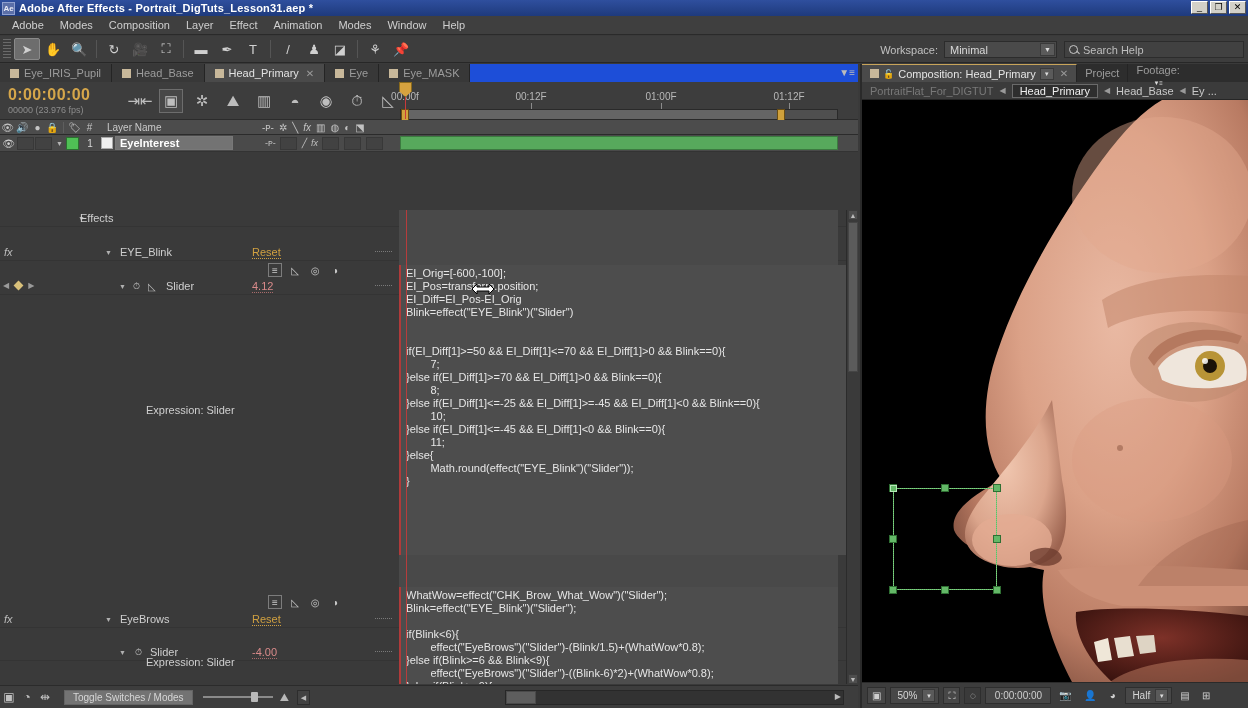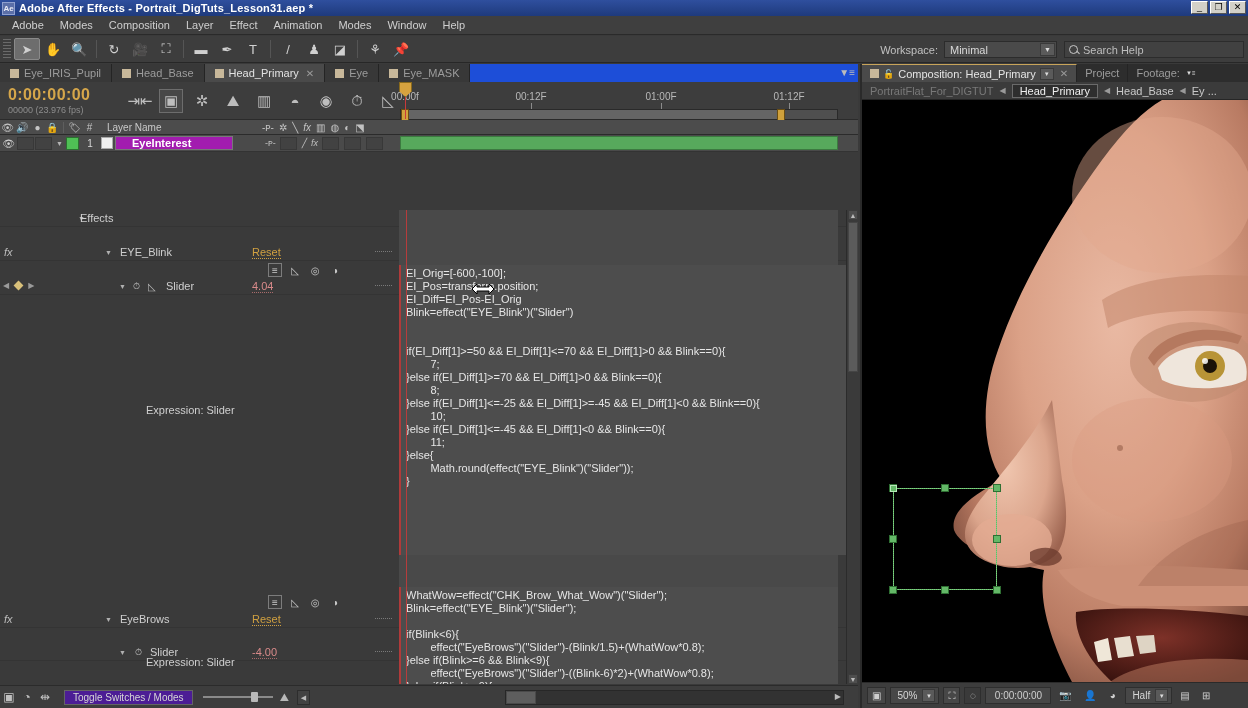--- a/index.html
+++ b/index.html
@@ -122,22 +122,22 @@
   
   .layer-row{ height:17px; background:#4a4a4a; border-bottom:1px solid #333; position:relative;
     display:flex; align-items:center; }
   .lr-eye{ width:17px;text-align:center;color:#cfcfcf;font-size:10px;}
   .lr-cell{ width:17px;height:13px;background:#424242;border:1px solid #383838;margin-right:1px;}
   .lr-tri{ width:13px;text-align:center;color:#b4b4b4;font-size:7px;}
   .lr-color{ width:13px;height:13px;background:#4fbf55;border:1px solid #2b7030;}
   .lr-num{ width:22px;text-align:center;color:#d8d8d8;font-size:10px;}
   .lr-swatch{ width:12px;height:12px;background:#f0f0f0;border:1px solid #aaa;margin-right:2px;}
   .lr-name{
-    background:#a21caf;border:1px solid #787878;color:#fff;font-weight:bold;font-size:11px;
-    padding:0 16px;height:14px;line-height:13px;min-width:118px;
+    background:#737373;border:1px solid #787878;color:#fff;font-weight:bold;font-size:11px;
+    padding:0 4px;height:14px;line-height:13px;min-width:118px;
   }
   .layer-bar{ position:absolute; left:400px; top:1px; width:438px; height:14px;
     background:#57a95c; border:1px solid #3c7a40;}
 
   
   .props{ position:absolute; left:0; top:146px; width:858px; bottom:24px; overflow:hidden;}
   .prow{ position:relative; height:17px; border-bottom:1px solid #343434; }
   .prow .fx{ position:absolute; left:4px; top:2px; color:#bdbdbd; font-style:italic; font-size:11px;}
   .prow .tri{ position:absolute; color:#b0b0b0; font-size:7px; top:5px;}
   .prow .lbl{ position:absolute; top:2px; color:#cfcfcf; font-size:11px;}
@@ -170,21 +170,21 @@
   .vscroll{ position:absolute; right:0; width:12px; background:#3a3a3a; border-left:1px solid #2b2b2b;}
   .vthumb{ position:absolute; left:1px; width:10px; background:#5b5b5b; border:1px solid #454545;}
   .vs-arrow{ position:absolute; left:1px; width:10px; height:10px; background:#4e4e4e;
      color:#bbb; font-size:7px; text-align:center; line-height:9px; border:1px solid #3c3c3c;}
 
   
   .tl-foot{ position:absolute; left:0; bottom:0; width:858px; height:23px; background:#3d3d3d;
      border-top:1px solid #2b2b2b; display:flex; align-items:center;}
   .foot-ico{ width:18px;text-align:center;color:#c0c0c0;font-size:12px;}
   .toggle-btn{
-    margin-left:10px;height:15px;background:#4c1d95;border:1px solid #646464;
+    margin-left:10px;height:15px;background:#737373;border:1px solid #646464;
     color:#d6d6d6;font-size:10px;padding:0 8px;line-height:13px;
   }
   .zoom-slider{ margin-left:10px;width:70px;height:2px;background:#8a8a8a;position:relative;}
   .zoom-knob{ position:absolute; left:48px; top:-4px; width:7px;height:10px;background:#b9b9b9;
      border-radius:1px;}
   .mtn{ margin-left:7px;color:#b9b9b9;font-size:11px;}
   .hscroll{ position:absolute; left:505px; right:14px; height:15px; background:#323232;
      border:1px solid #272727;}
   .hs-thumb{ position:absolute; left:0; top:0; width:30px; height:13px; background:#5e5e5e;
      border:1px solid #4a4a4a;}
@@ -410,21 +410,21 @@
       <div class="prow" style="top:34px;">
         <span class="kf-nav">
           <span>◀</span>
           <span class="kf-dot"></span>
           <span>▶</span>
         </span>
         <span class="tri" style="left:119px;">▼</span>
         <span class="stopwatch" style="left:133px;">⏱</span>
         <span class="graph-ic" style="left:148px;">◺</span>
         <span class="lbl" style="left:166px;">Slider</span>
-        <span class="val">4.04</span>
+        <span class="val">4.12</span>
         <span class="dots"></span>
       </div>
 
       <div style="position:absolute;top:51px;left:0;width:399px;height:17px;">
         <div class="expr-ctl">
           <span class="ec on">≡</span>
           <span class="ec">◺</span>
           <span class="ec">◎</span>
           <span class="ec">◑</span>
         </div>
@@ -524,21 +524,21 @@
       <div class="ct active">
         <span class="tab-sw"></span>
         <span style="font-size:9px;">🔓</span>
         <span>Composition: Head_Primary</span>
         <span class="ct-drop">▼</span>
         <span class="tab-x">✕</span>
       </div>
       <div class="ct">
         <span>Project</span>
       </div>
-      <div class="ct" style="border-right:none;">
+      <div class="ct" style="border-right:none;flex-direction:column;">
         <span>Footage:</span>
         <span class="ct-drop" style="background:none;border:none;">▼≡</span>
       </div>
     </div>
 
     <div class="comp-crumbs">
       <span class="crumb">PortraitFlat_For_DIGTUT</span>
       <span class="crumb-arr">◀</span>
       <span class="crumb active">Head_Primary</span>
       <span class="crumb-arr">◀</span>

